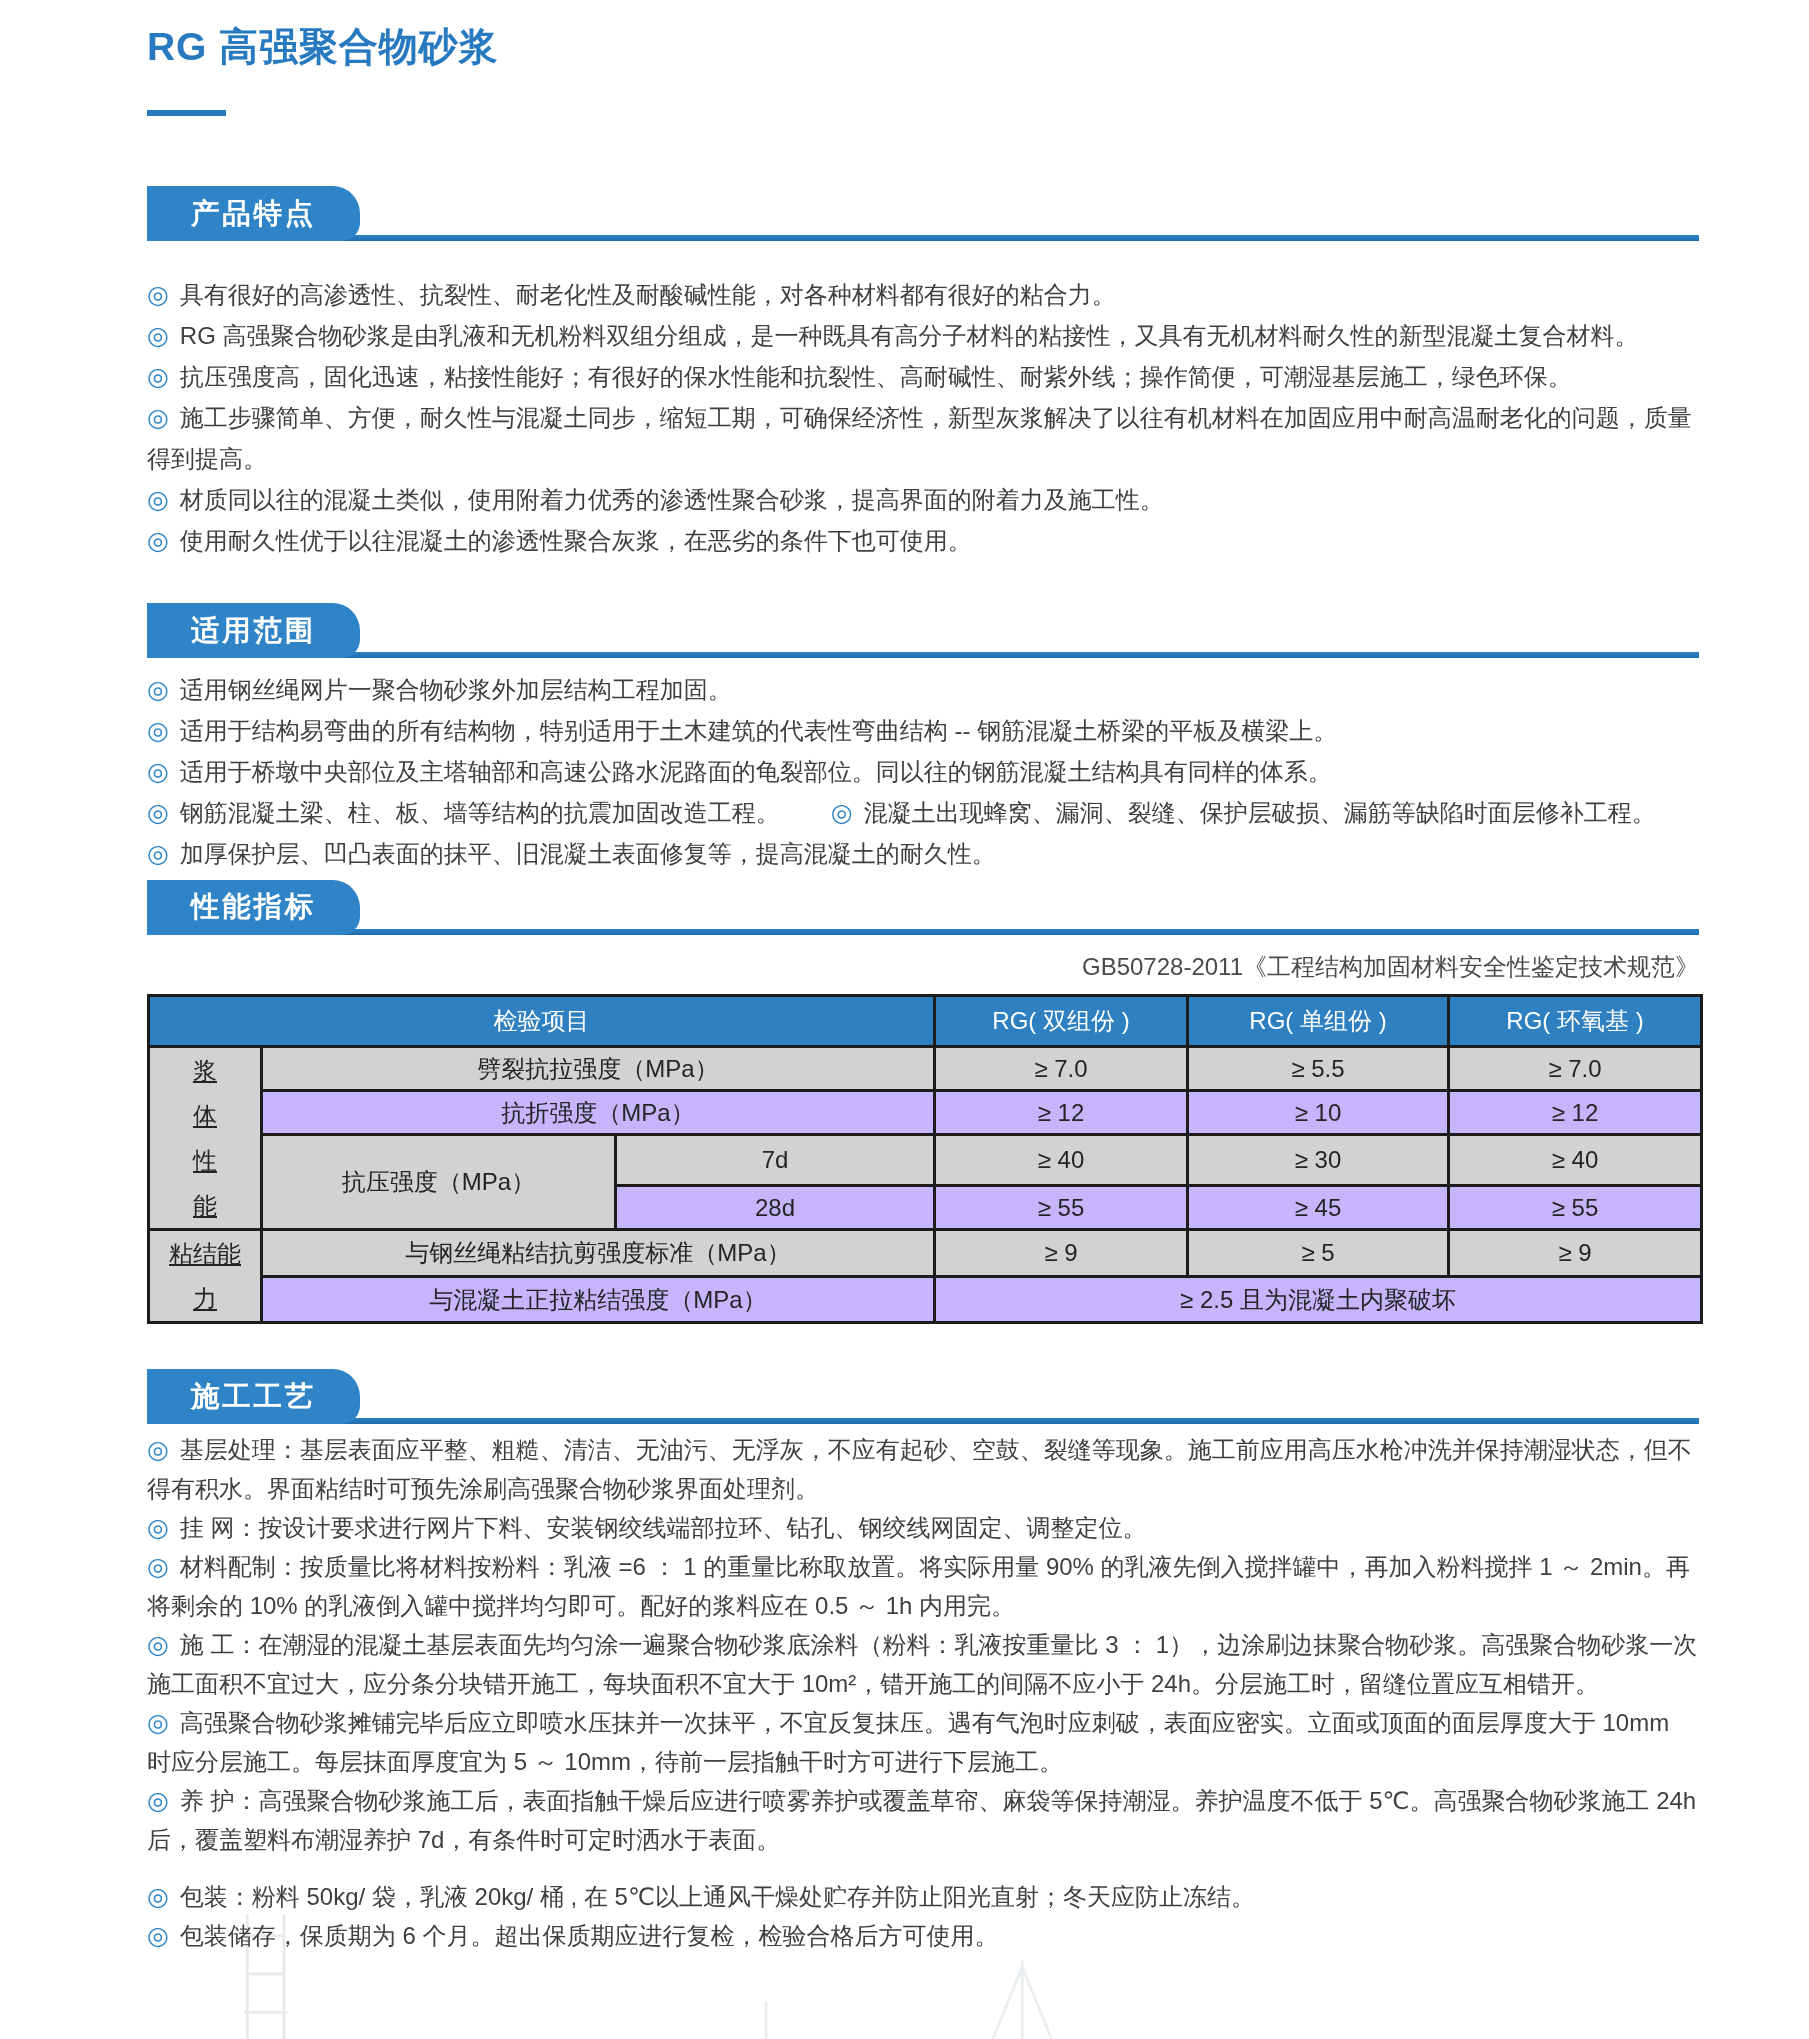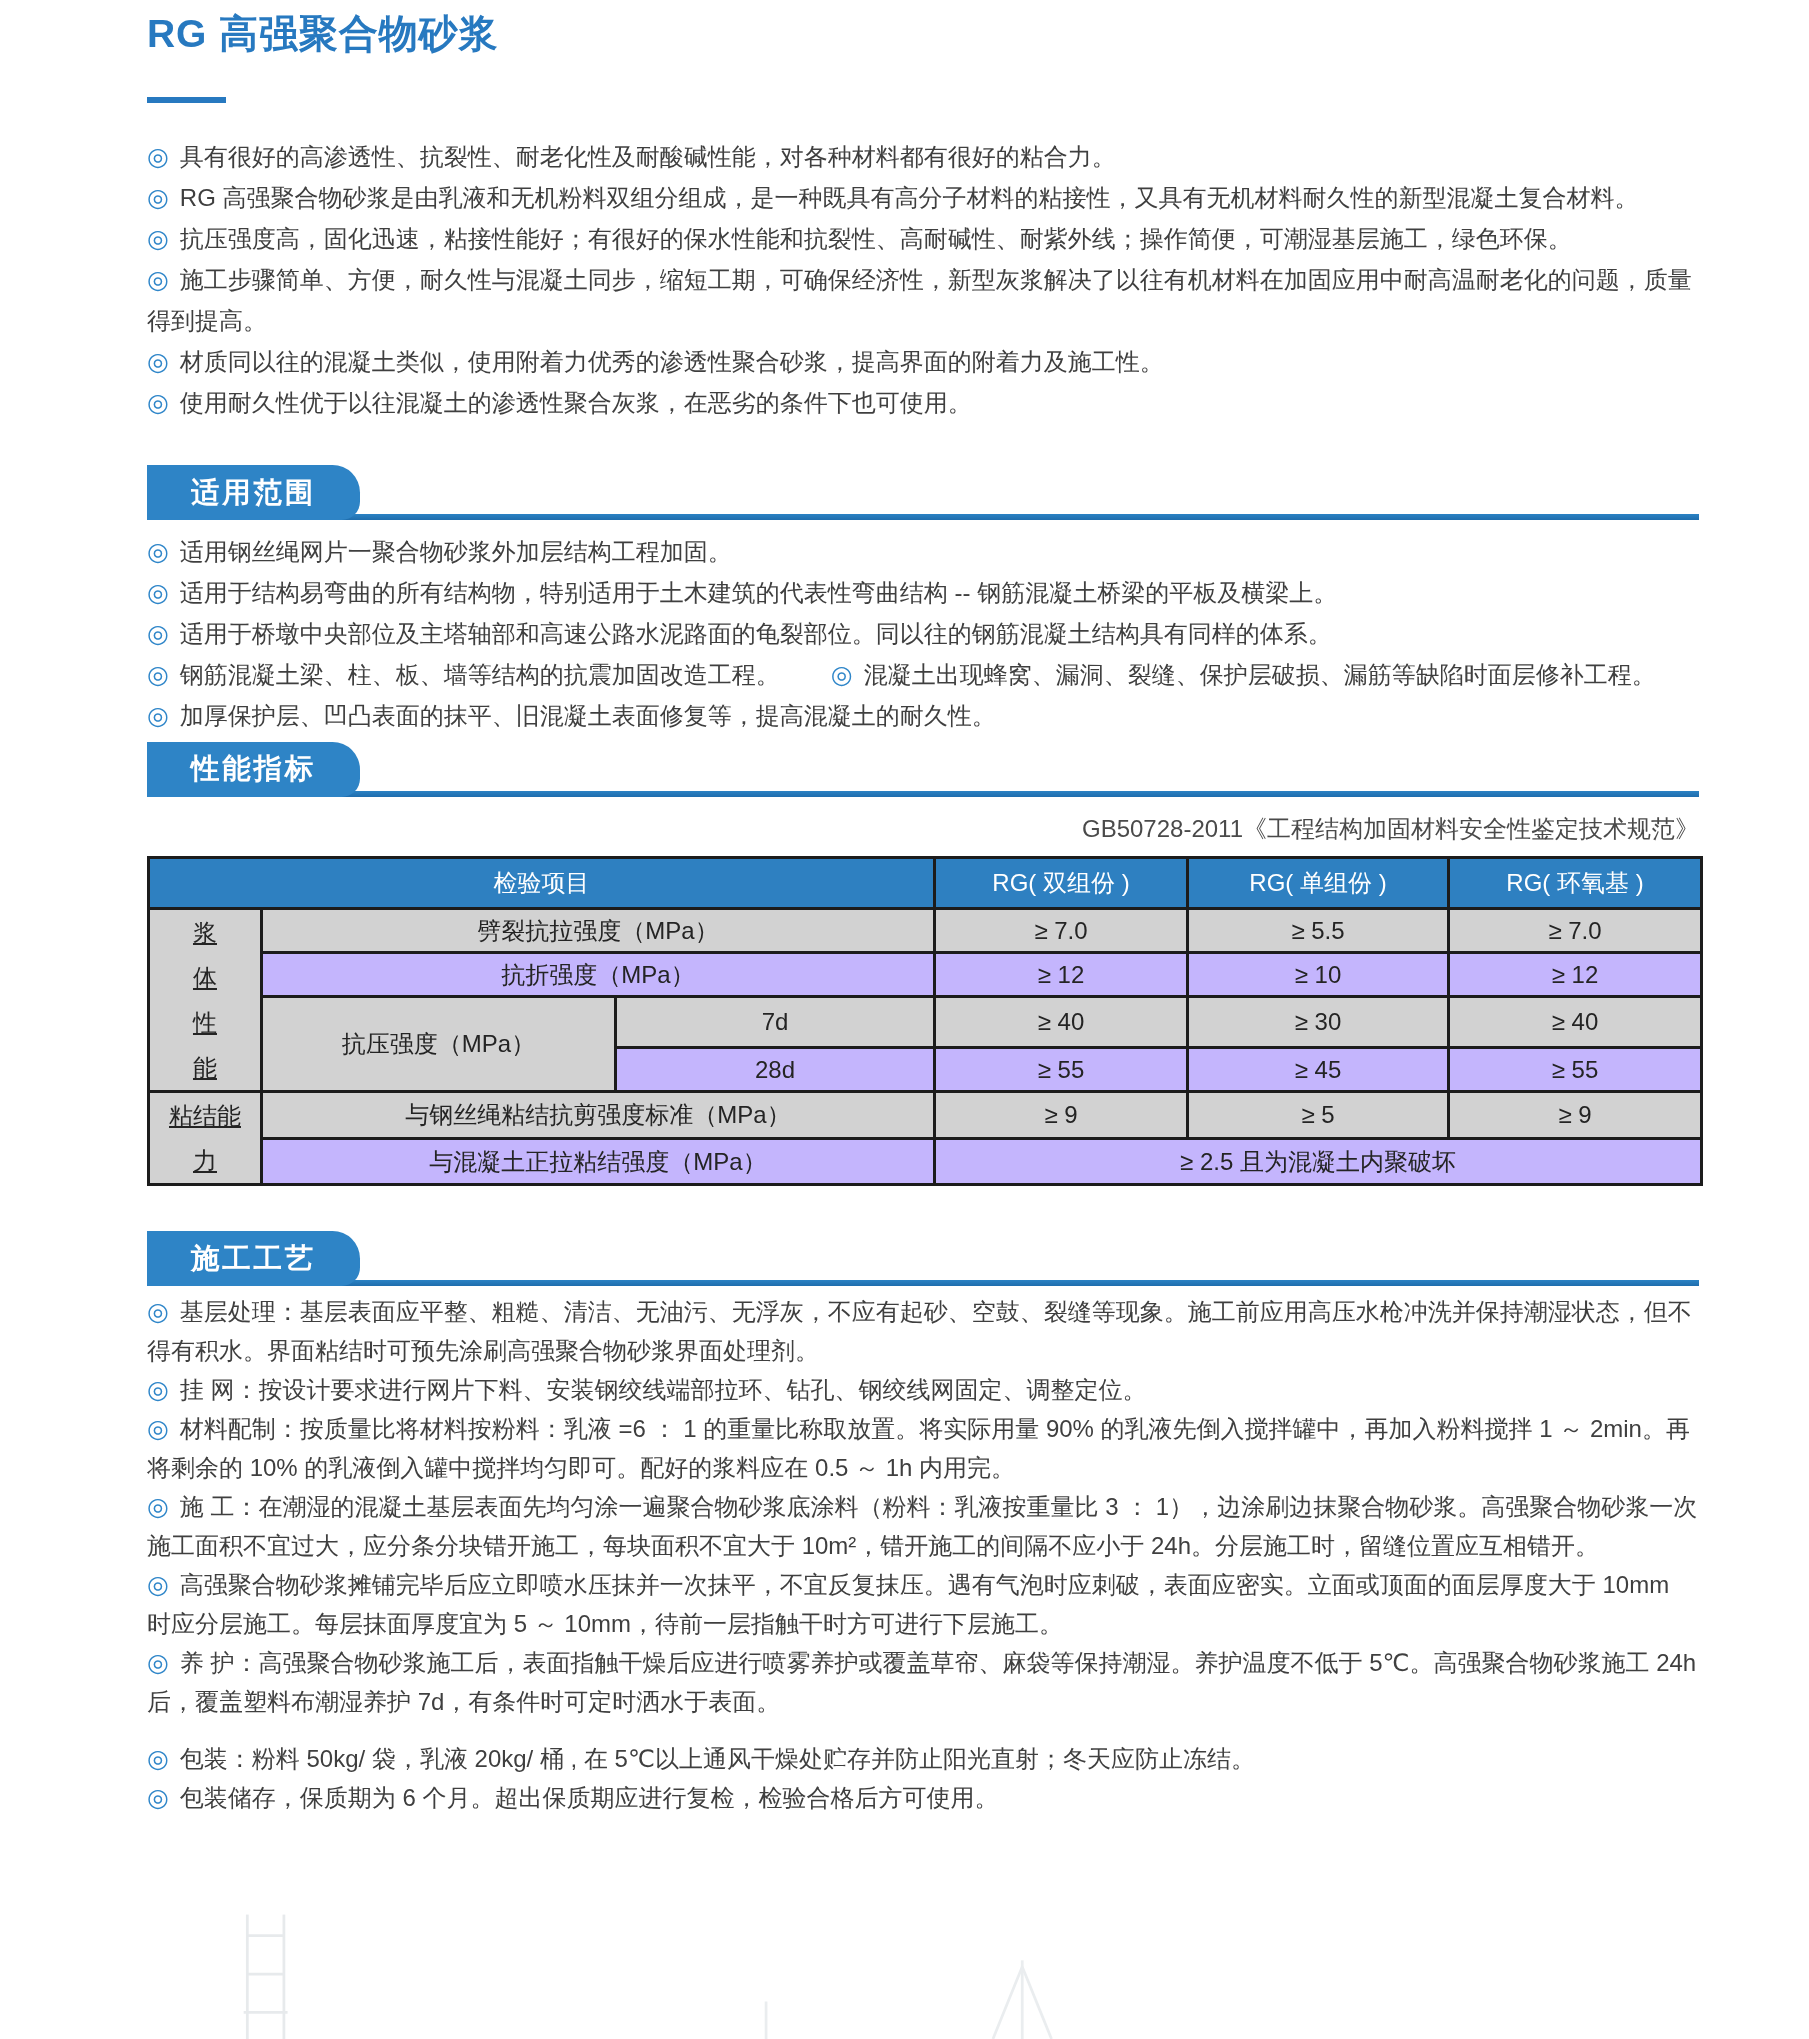--- a/index.html
+++ b/index.html
@@ -4,21 +4,21 @@
 <style>
   html,body{margin:0;padding:0;}
   body{
     width:1809px;height:2040px;overflow:hidden;background:#ffffff;
     font-family:"Liberation Sans","DejaVu Sans",sans-serif;
     position:relative;
   }
   .content{position:relative;z-index:1;margin-left:147px;width:1552px;}
   
   .doc-title{
-    padding-top:11px;font-size:39px;line-height:46px;font-weight:700;
+    padding-top:24px;font-size:39px;line-height:46px;font-weight:700;
     color:#2779c0;letter-spacing:0.9px;
   }
   .title-dash{margin-top:40px;width:79px;height:6.4px;background:#2779c0;}
   
   .sec-head{position:relative;height:55px;}
   .sec-rule{position:absolute;left:0;right:0;bottom:0;height:6.4px;
     background:linear-gradient(#2b82c4,#1f6dad);}
   .sec-badge{
     position:absolute;left:0;top:0;height:55px;width:213px;z-index:2;
     background:#2e84c6;border-radius:0 27.5px 18.4px 0;
@@ -75,20 +75,24 @@
     <line x1="935" y1="62" x2="903" y2="141"></line>
     <line x1="935" y1="62" x2="967" y2="141"></line>
   </g>
 </svg>
 
 <div class="content">
 
   <div class="doc-title">RG 高强聚合物砂浆</div>
   <div class="title-dash"></div>
 
+  <div class="sec-head mt-s1">
+    <div class="sec-rule"></div>
+    <div class="sec-badge">产品特点</div>
+  </div>
   <div class="list list-features">
     <div class="li"><span class="b">◎</span><span>具有很好的高渗透性、抗裂性、耐老化性及耐酸碱性能，对各种材料都有很好的粘合力。</span></div>
     <div class="li"><span class="b">◎</span><span>RG 高强聚合物砂浆是由乳液和无机粉料双组分组成，是一种既具有高分子材料的粘接性，又具有无机材料耐久性的新型混凝土复合材料。</span></div>
     <div class="li"><span class="b">◎</span><span>抗压强度高，固化迅速，粘接性能好；有很好的保水性能和抗裂性、高耐碱性、耐紫外线；操作简便，可潮湿基层施工，绿色环保。</span></div>
     <div class="li"><span class="b">◎</span><span>施工步骤简单、方便，耐久性与混凝土同步，缩短工期，可确保经济性，新型灰浆解决了以往有机材料在加固应用中耐高温耐老化的问题，质量得到提高。</span></div>
     <div class="li"><span class="b">◎</span><span>材质同以往的混凝土类似，使用附着力优秀的渗透性聚合砂浆，提高界面的附着力及施工性。</span></div>
     <div class="li"><span class="b">◎</span><span>使用耐久性优于以往混凝土的渗透性聚合灰浆，在恶劣的条件下也可使用。</span></div>
   </div>
 
   <div class="sec-head mt-s2">

